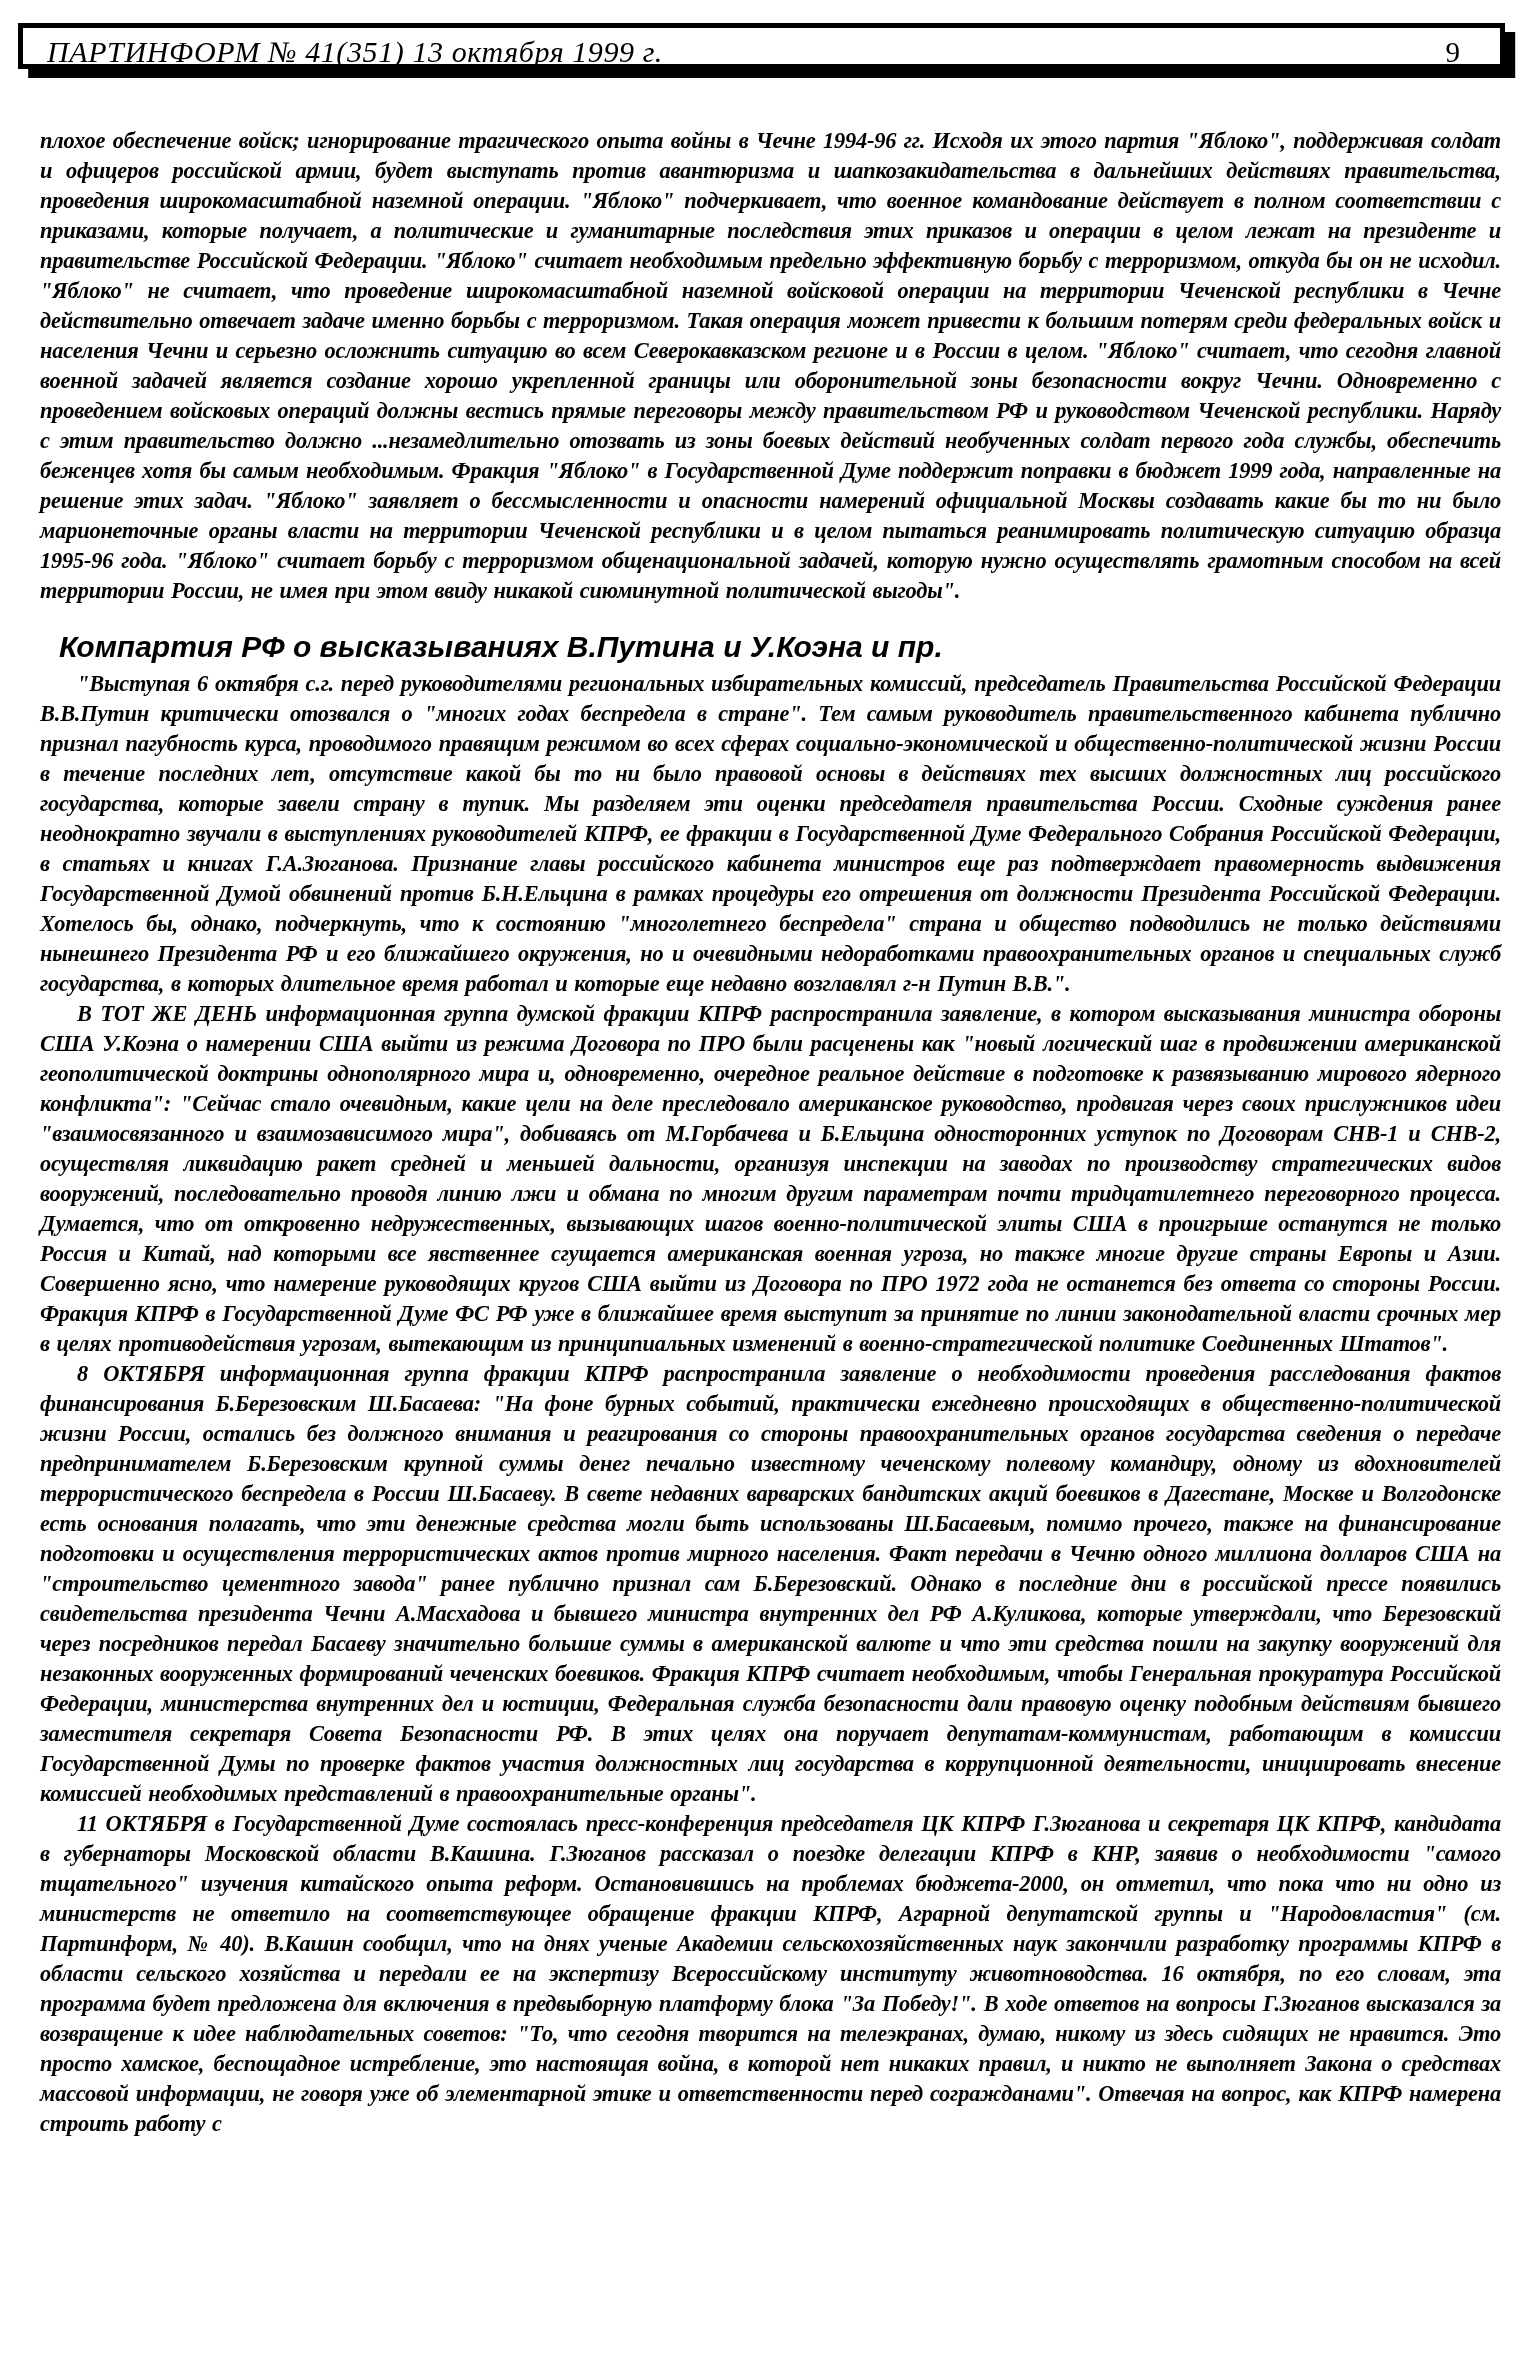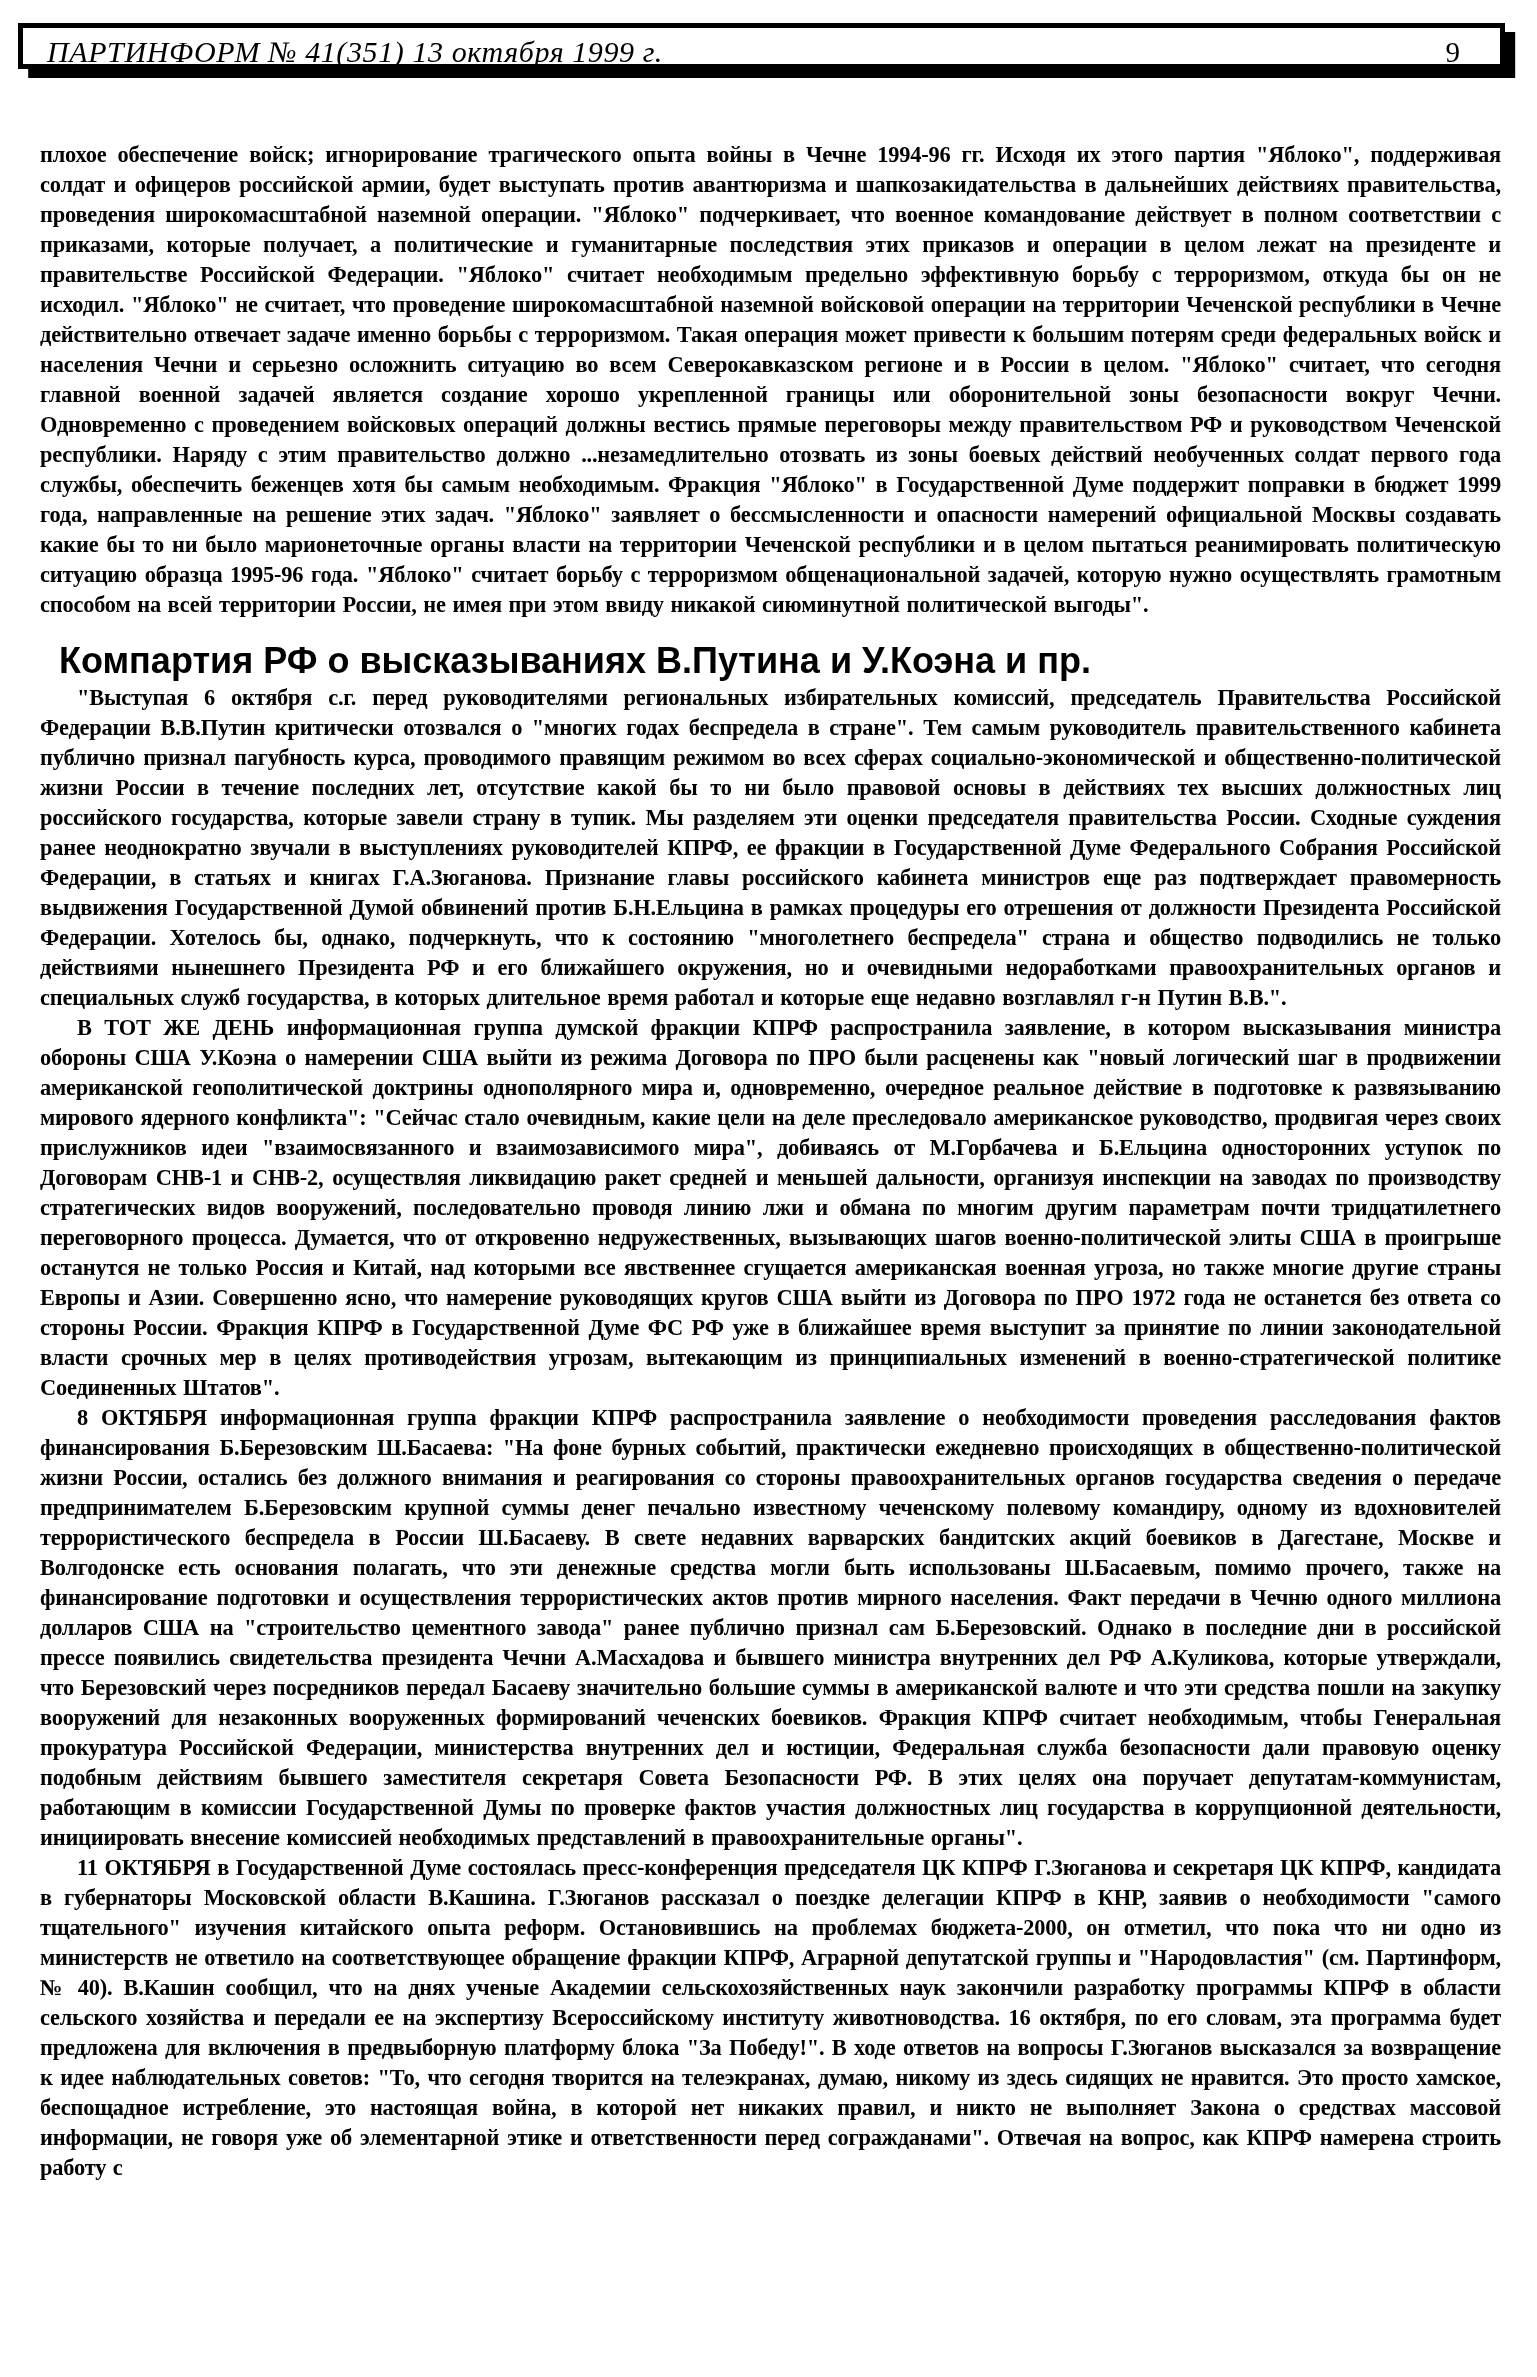--- a/index.html
+++ b/index.html
@@ -37,42 +37,43 @@
     letter-spacing: 0.6px;
     white-space: nowrap;
   }
   .page-number {
     font-family: "Liberation Serif", "DejaVu Serif", serif;
     font-size: 29px;
     font-style: normal;
   }
   .body-text {
     position: absolute;
-    top: 140px;
+    top: 126px;
     left: 0;
     width: 100%;
     box-sizing: border-box;
     padding: 0 36px 0 40px;
+    font-style: italic;
   }
   p.bodypara {
     margin: 0;
     font-size: 22.4px;
     line-height: 30px;
     font-weight: 700;
     letter-spacing: -0.2px;
     word-spacing: 1.3px;
     text-align: justify;
   }
   p.bodypara.indent {
     text-indent: 37px;
   }
   .section-heading {
     font-family: "Liberation Sans", "DejaVu Sans", sans-serif;
     font-weight: 700;
-    font-size: 36px;
+    font-size: 30px;
     line-height: 36px;
     margin: 23px 0 3.8px 19px;
   }
   .section-lead {
     font-family: "Liberation Sans", "DejaVu Sans", sans-serif;
     font-weight: 400;
     font-size: 27px;
     line-height: 32px;
     margin: 0 0 1.3px 0;
     text-indent: 33px;

